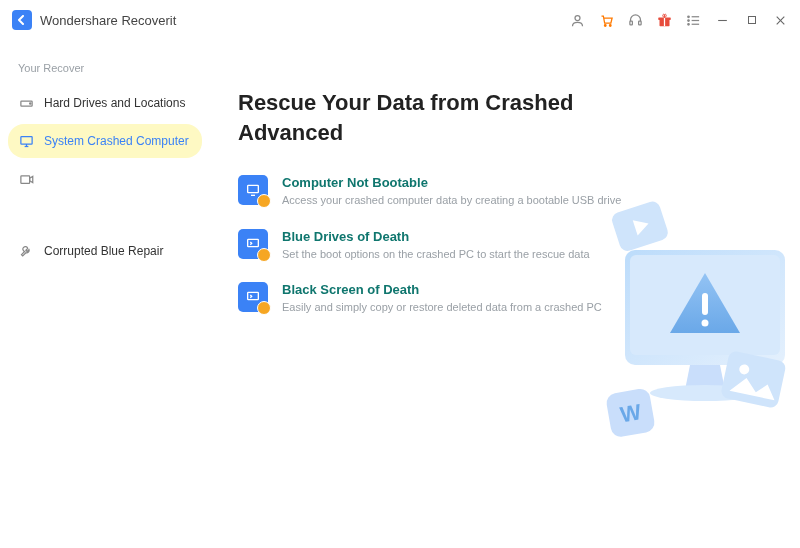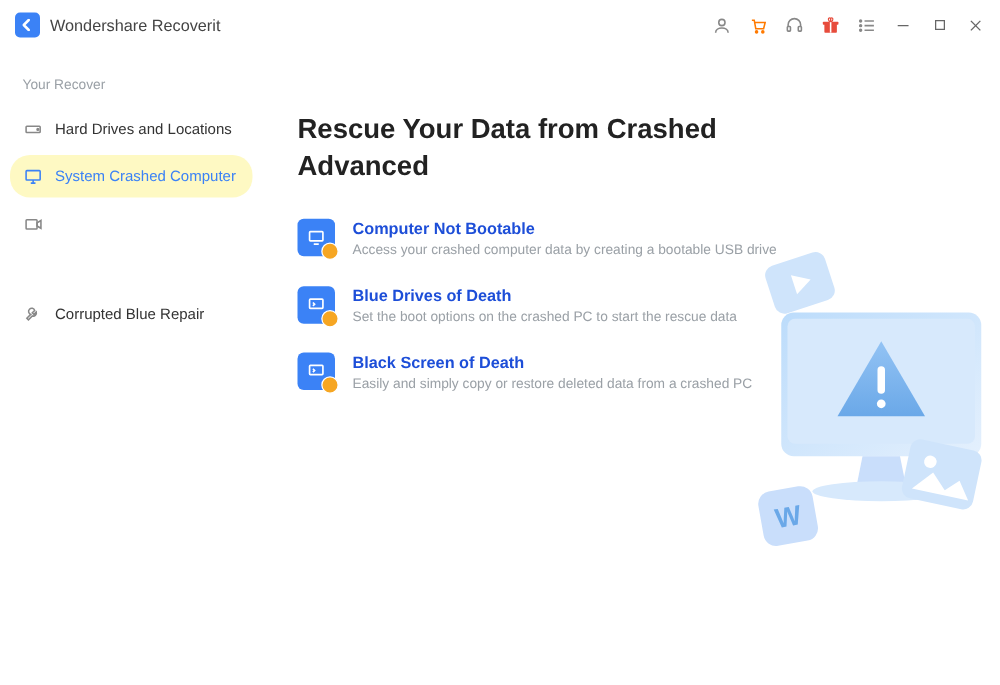--- a/index.html
+++ b/index.html
@@ -47,21 +47,21 @@
   
   .main { flex: 1; padding: 48px 12px 0 28px; position: relative; overflow: hidden; }
   .main-title { font-size: 22px; font-weight: 600; color: #222; line-height: 1.35; max-width: 360px; }
   .feature-list { margin-top: 28px; display: flex; flex-direction: column; gap: 20px; }
   .feature { display: flex; gap: 14px; align-items: flex-start; max-width: 430px; }
   .feat-icon { width: 30px; height: 30px; background: #3b82f6; border-radius: 5px; position: relative; flex-shrink: 0; display:flex; align-items:center; justify-content:center; }
   .feat-icon::after {
     content: ''; position: absolute; bottom: -3px; right: -3px; width: 12px; height: 12px;
     background: #f6a623; border-radius: 50%; border: 1.5px solid #fff;
   }
-  .feat-title { font-size: 13px; font-weight: 600; color: #1d4ed8; }
+  .feat-title { font-size: 13px; font-weight: 600; color: #0f766e; }
   .feat-desc { font-size: 11px; color: #9aa0a6; margin-top: 3px; line-height: 1.4; }
 
   .start-btn {
     margin-top: 30px; background: #3aa3f5; color: #fff; border: none;
     border-radius: 6px; font-size: 13px; padding: 10px 34px; cursor: pointer;
     font-weight: 500;
   }
 
   
   .illus {

